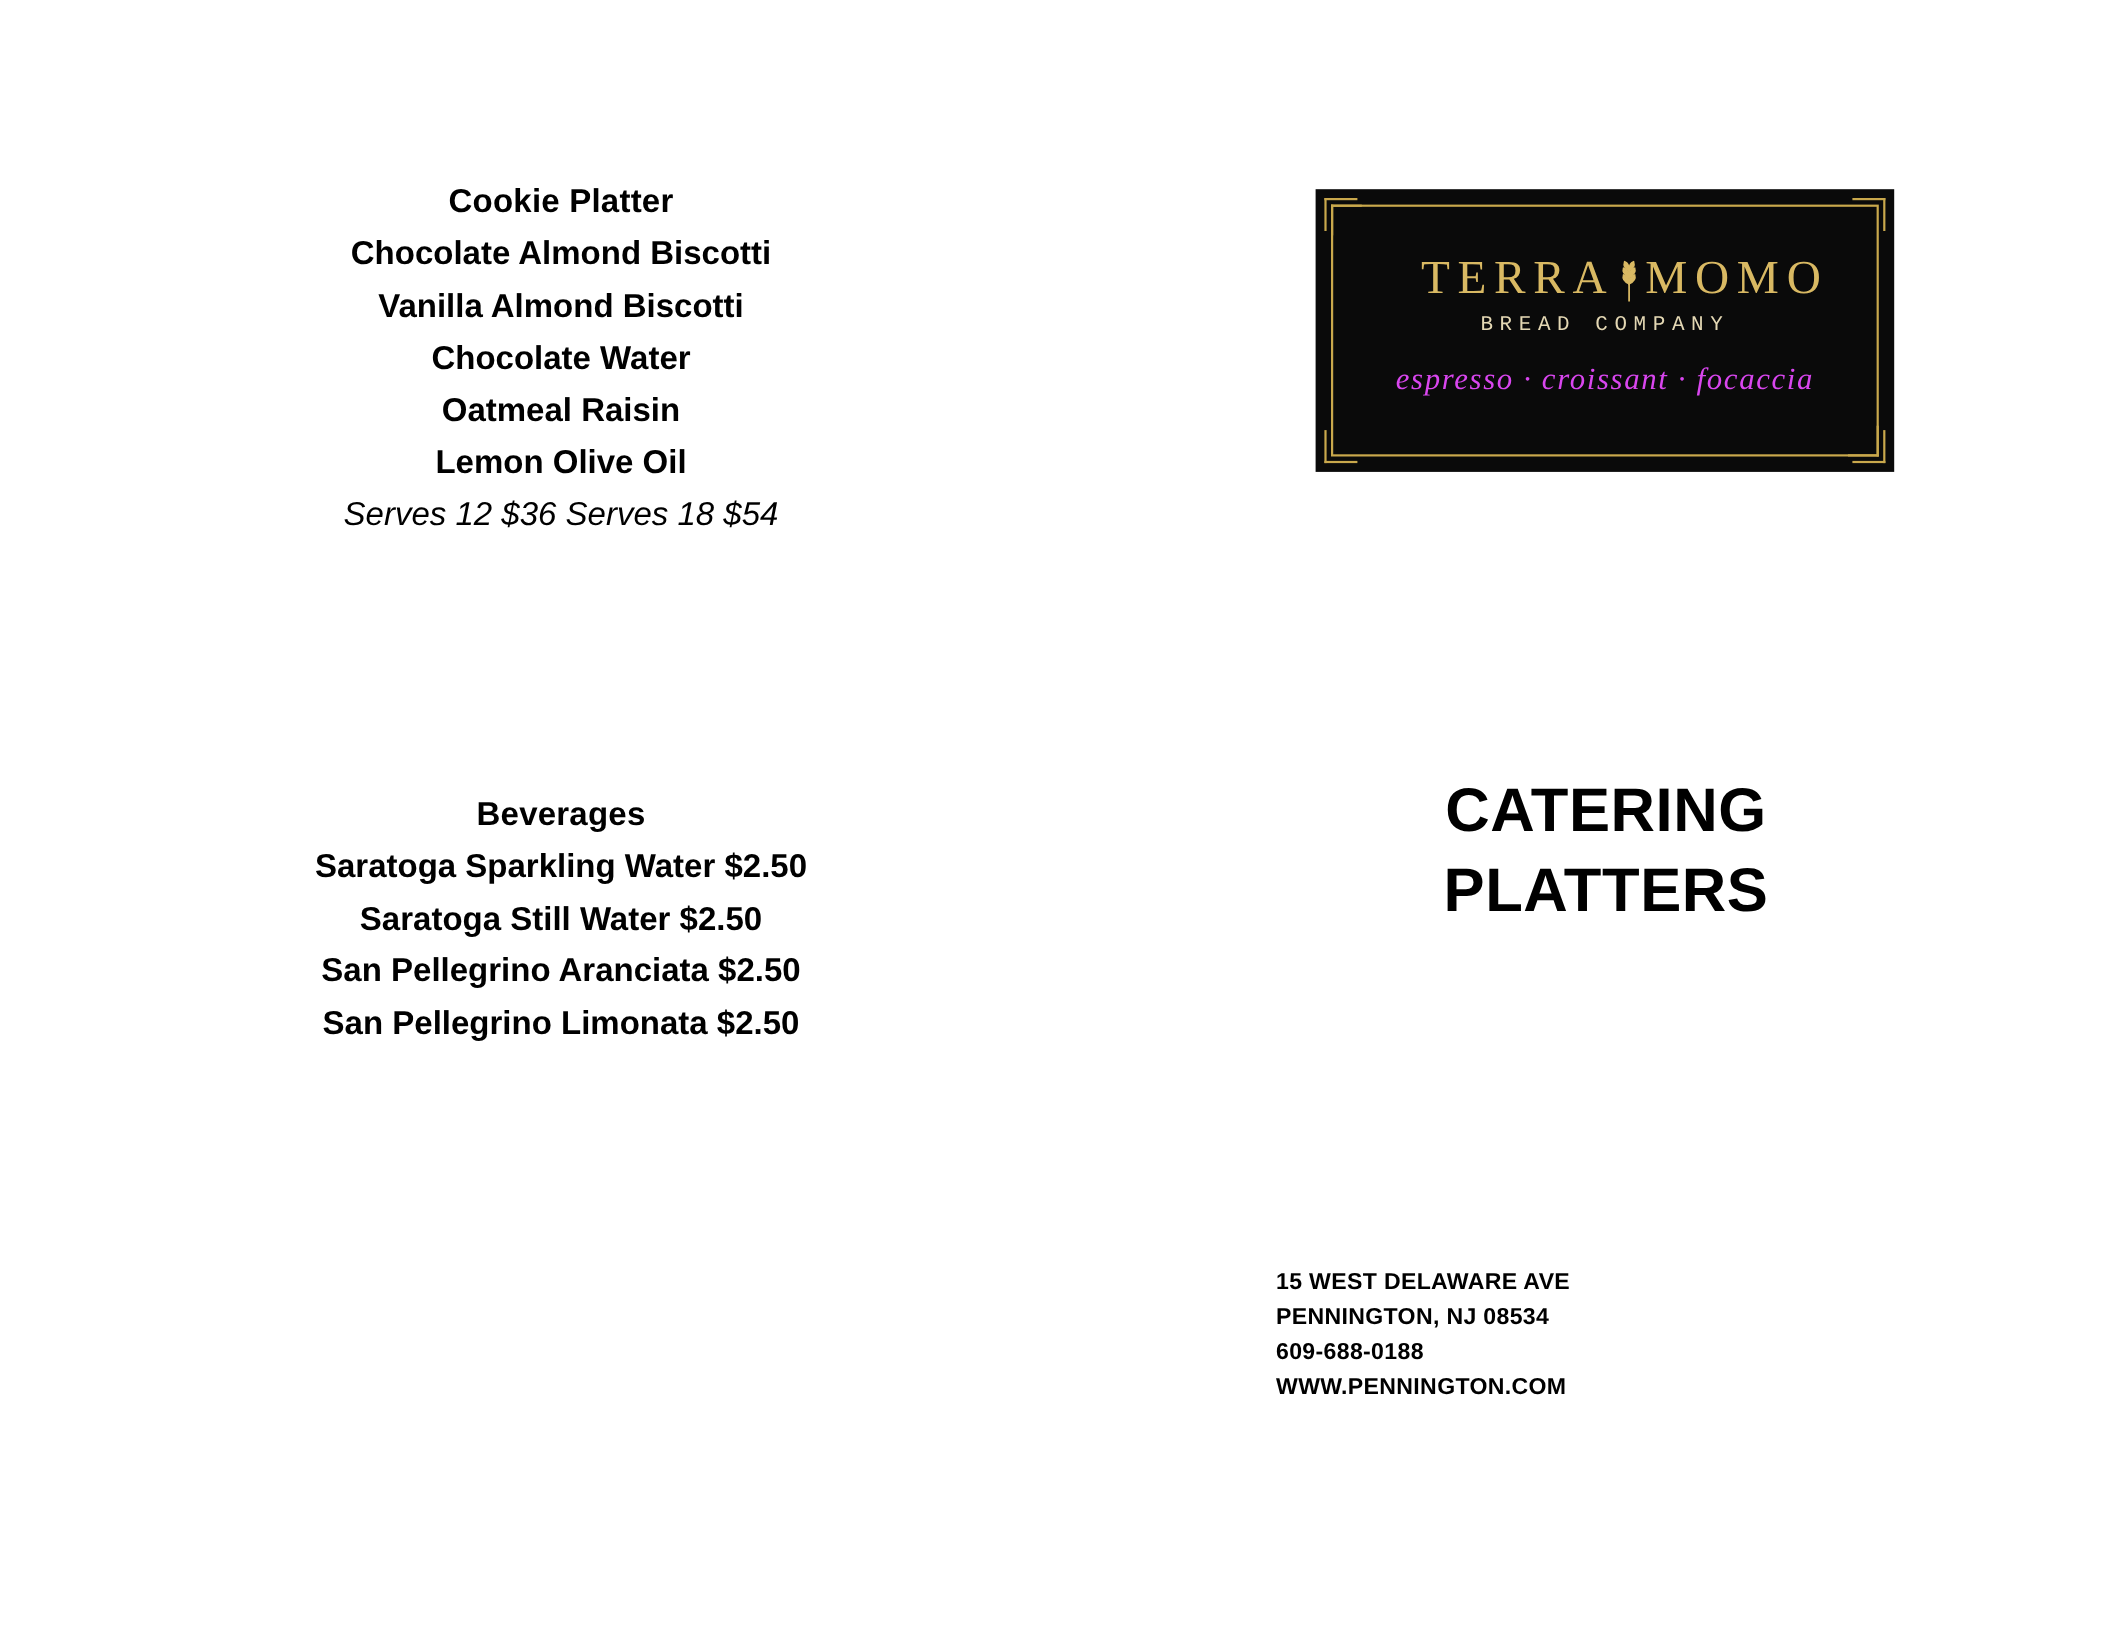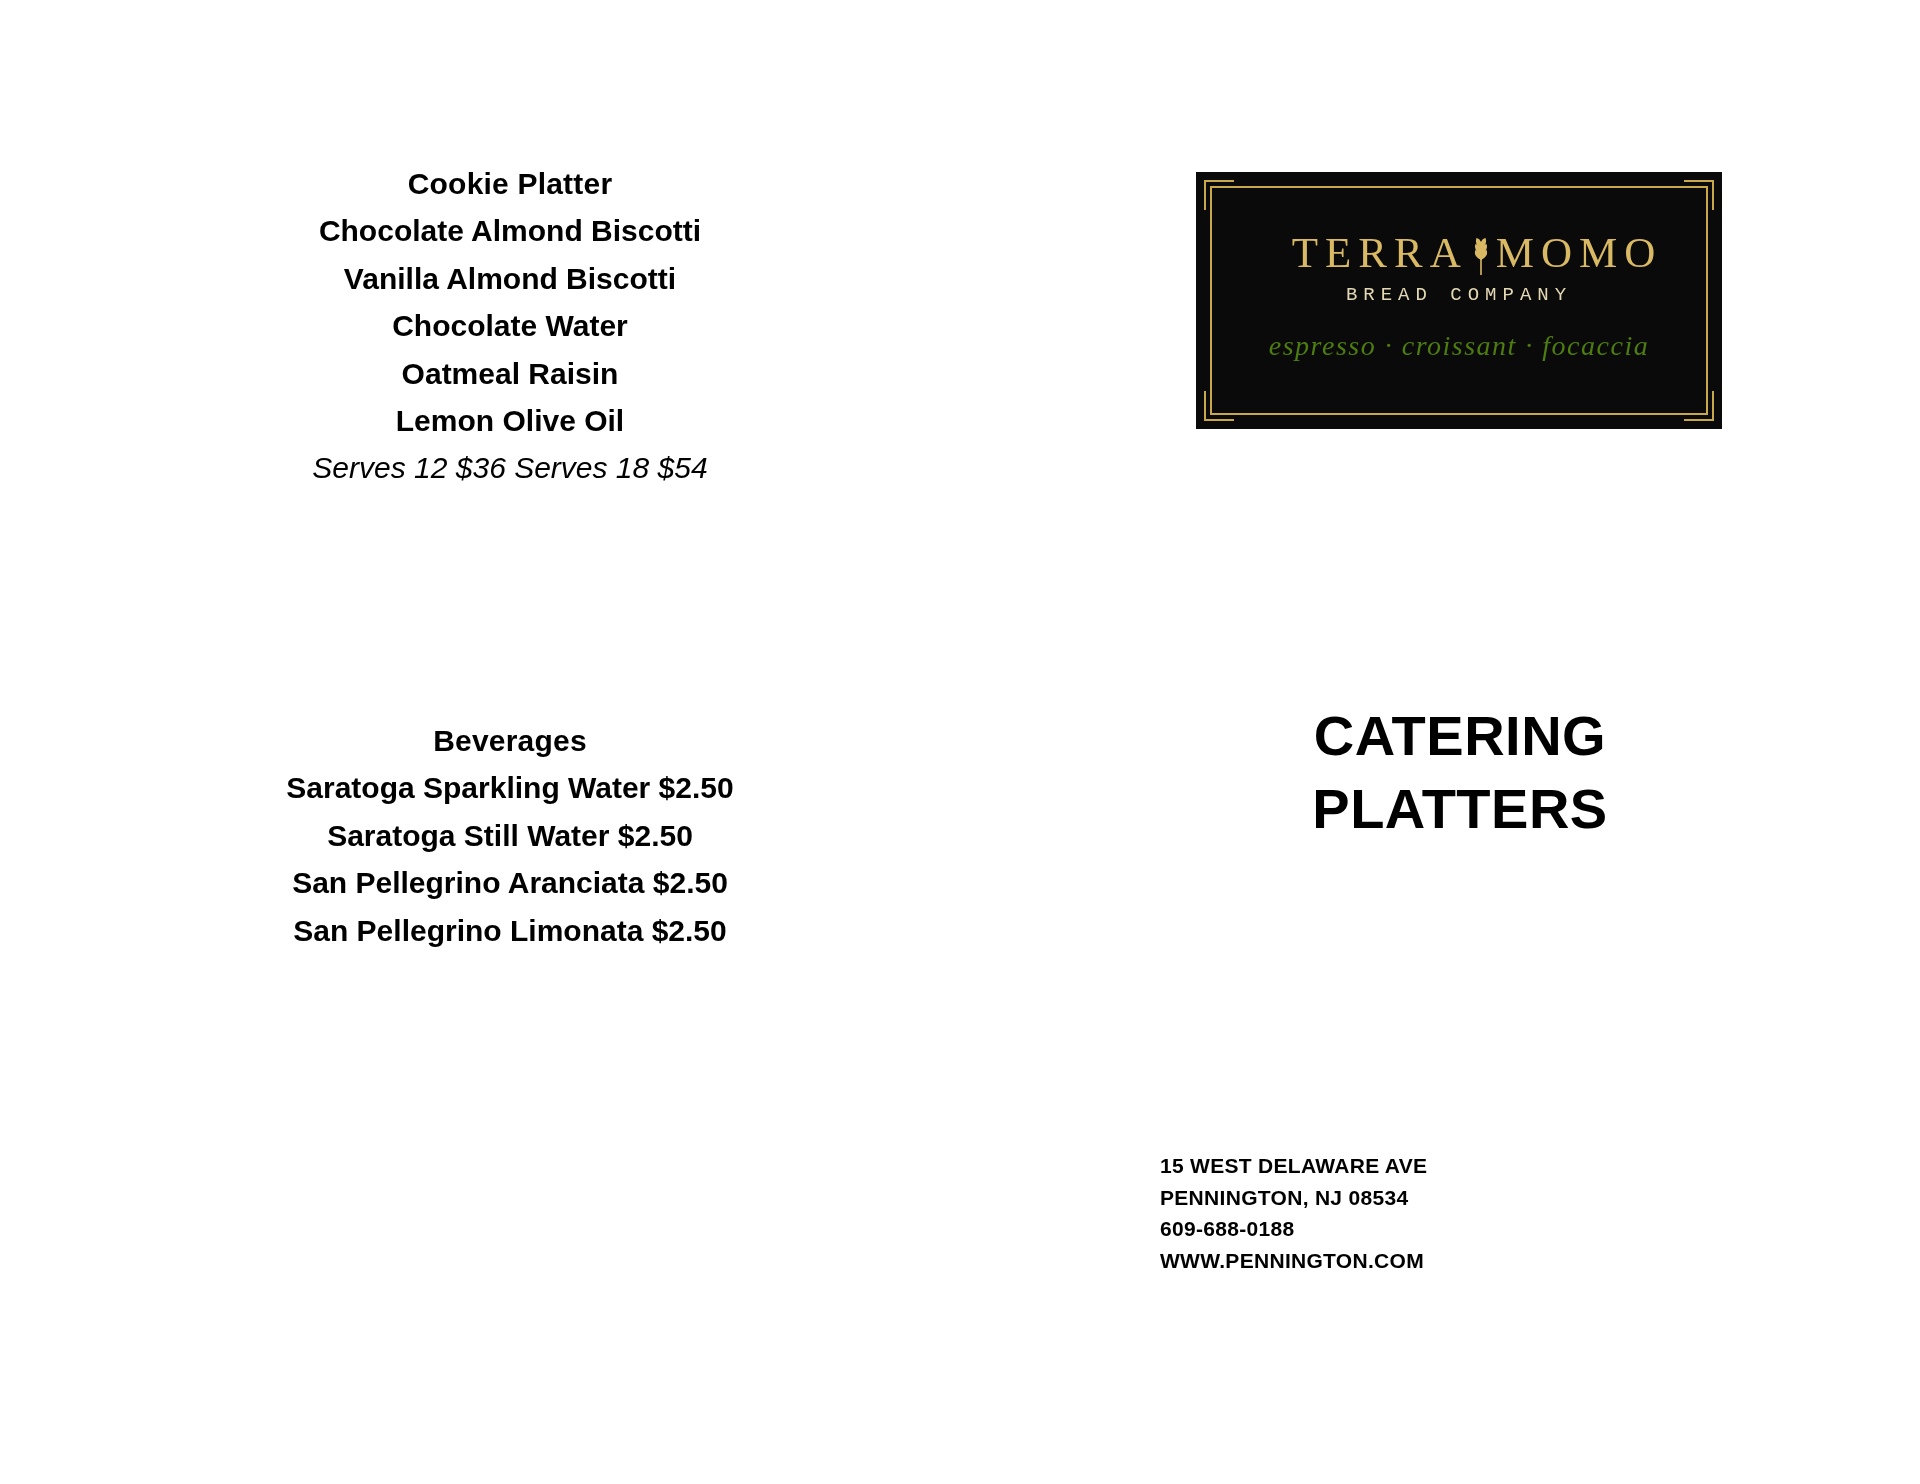--- a/index.html
+++ b/index.html
@@ -134,21 +134,21 @@
     color: #e4d8b4;
     font-family: Liberation Mono, monospace;
     font-size: 19px;
     letter-spacing: 6px;
   }
   .logo-tag {
     position: absolute;
     left: 0; right: 0;
     top: 158px;
     text-align: center;
-    color: #4d7c0f;
+    color: #d946ef;
     font-family: "Liberation Serif", serif;
     font-style: italic;
     font-size: 28px;
     letter-spacing: 1.5px;
   }
 
   .catering-title {
     position: absolute;
     left: 1160px;
     top: 700px;

